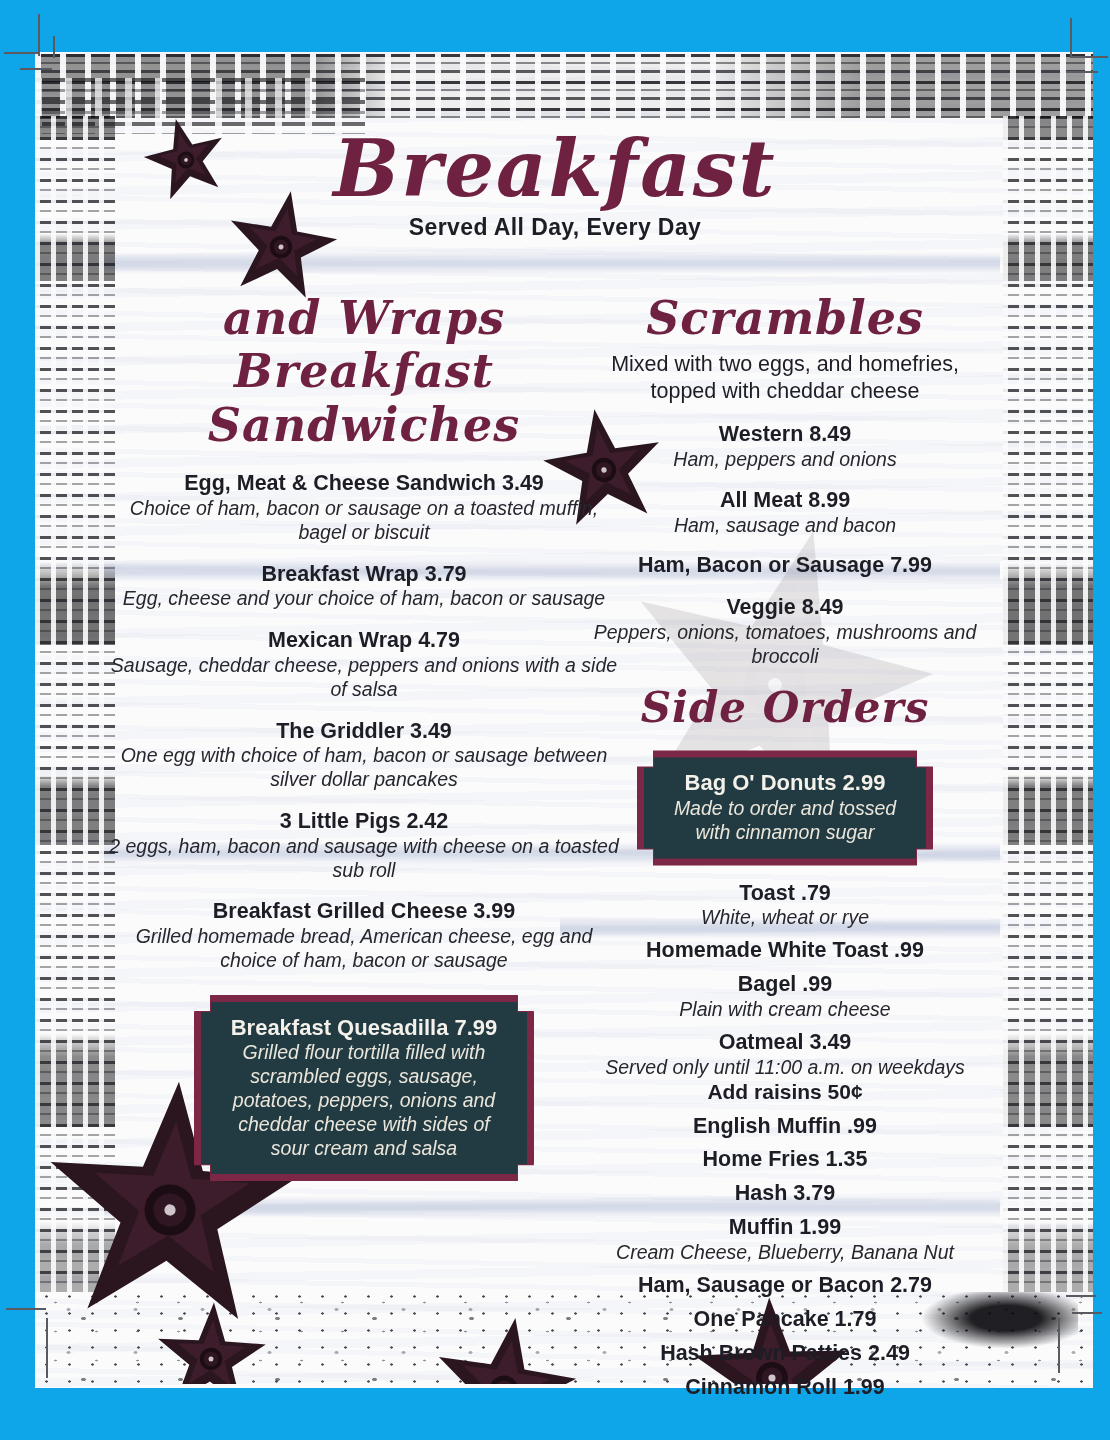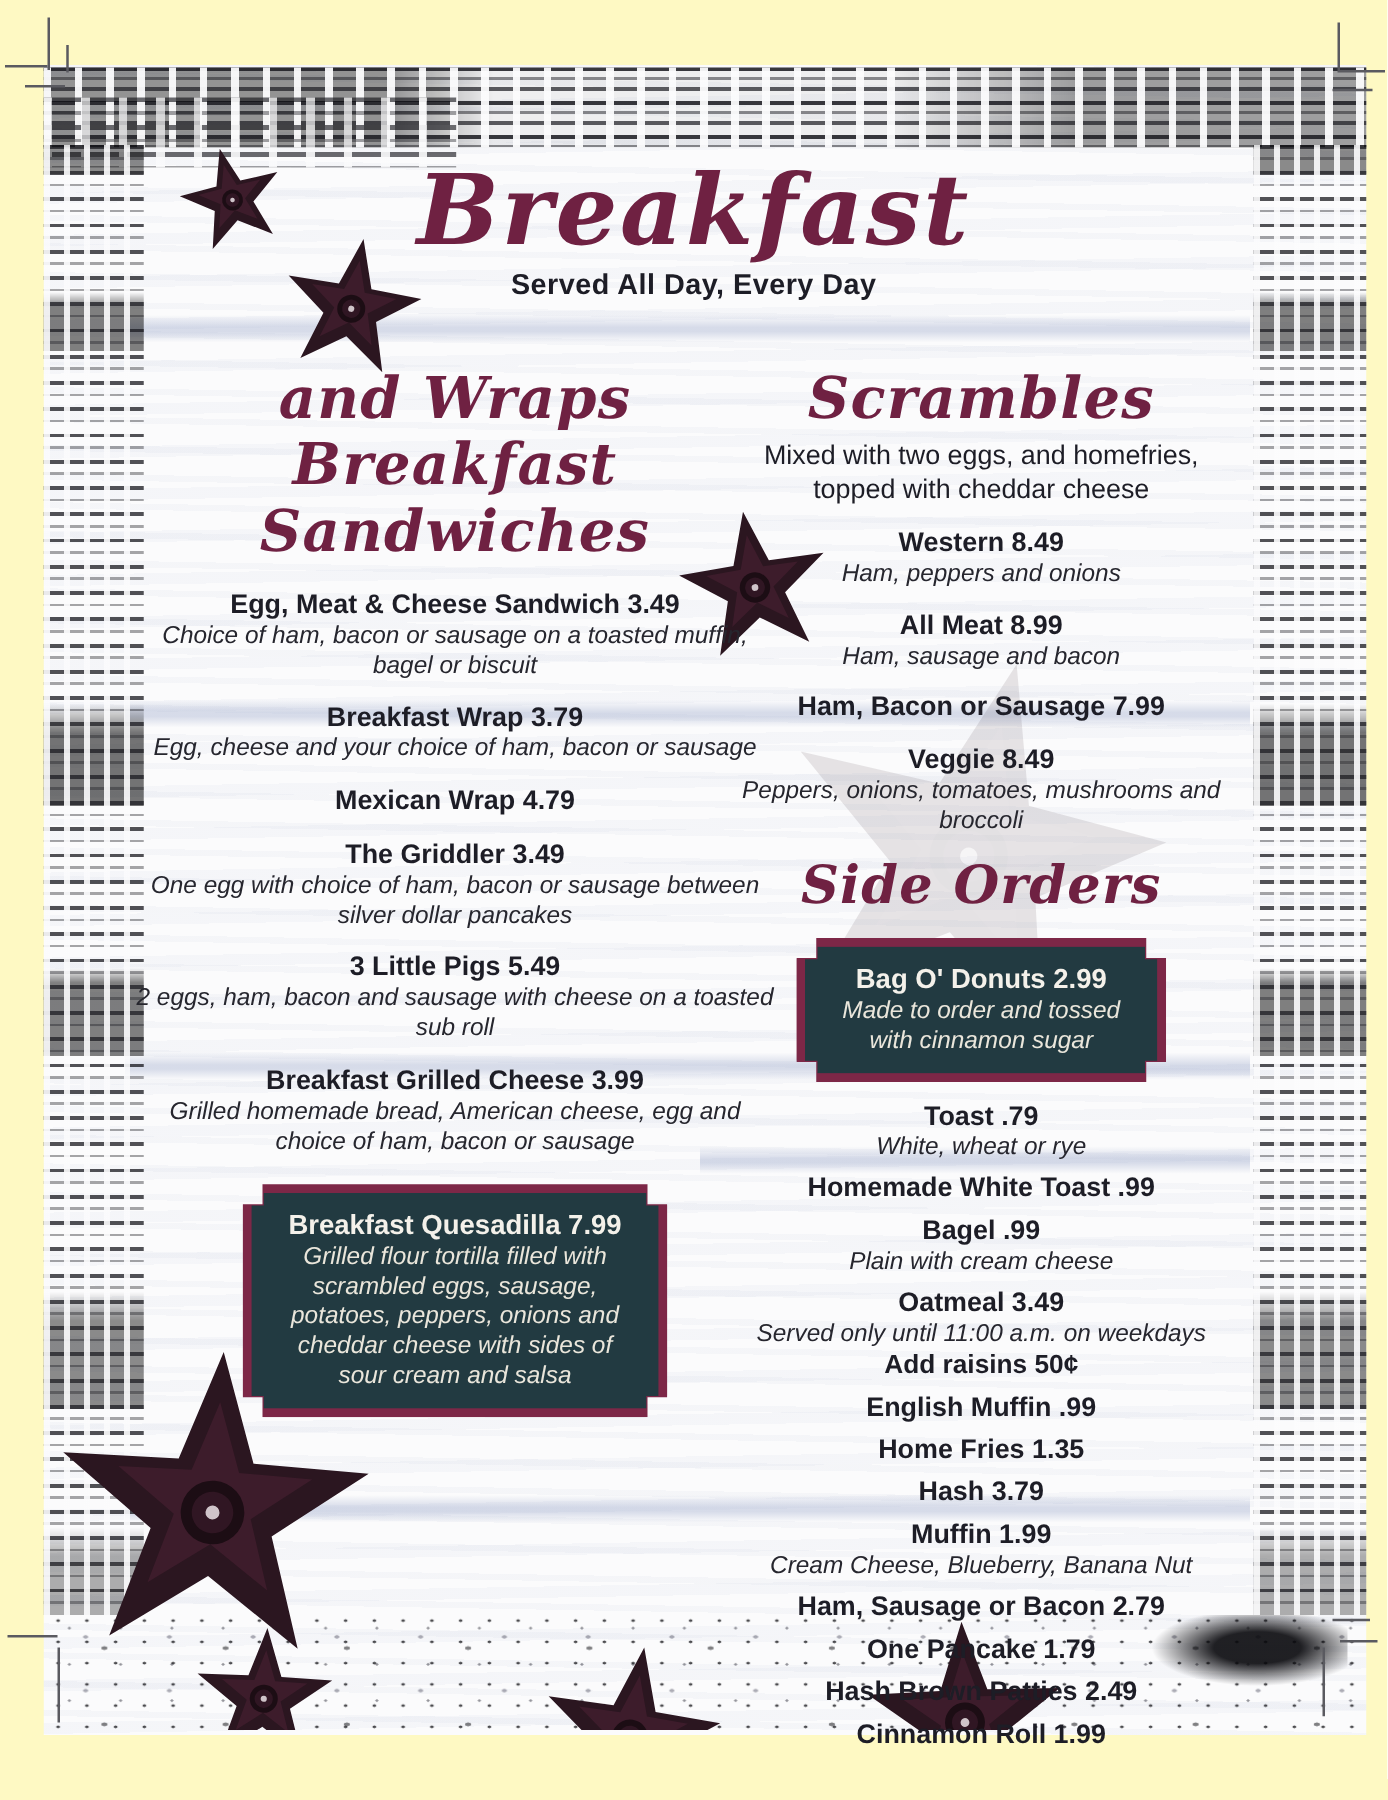--- a/index.html
+++ b/index.html
@@ -1,21 +1,21 @@
 <!DOCTYPE html>
 <html style="--accent: #6f2142; --box-fill: #223a41; --box-border: #7d2747; --box-text: #f2efe9;"><head>
 <meta charset="utf-8">
 <style>
   * { margin:0; padding:0; box-sizing:border-box; }
   html,body { background:#ffffff; }
   body { font-family:"Liberation Sans", sans-serif; }
 
   .page {
     position:relative; width:1110px; height:1440px; margin:0 auto;
-    background:#fef9c3; overflow:hidden;
+    background:#0ea5e9; overflow:hidden;
   }
   
   .scan-area {
     position:absolute; left:35px; top:52px; width:1058px; height:1336px;
     background:
       repeating-linear-gradient(179deg, rgba(190,198,220,0.10) 0 9px, rgba(255,255,255,0) 9px 34px),
       repeating-linear-gradient(181deg, rgba(170,180,205,0.08) 0 5px, rgba(255,255,255,0) 5px 23px),
       #fbfbfc;
   }
 
@@ -228,31 +228,32 @@
         </div>
 
         <div class="menu-item">
           <div class="item-title">Breakfast Wrap 3.79</div>
           <div class="item-desc">Egg, cheese and your choice of ham, bacon or sausage</div>
 
         </div>
 
         <div class="menu-item">
           <div class="item-title">Mexican Wrap 4.79</div>
+          <div class="item-desc">Sausage, cheddar cheese, peppers and onions with a side of salsa</div>
 
         </div>
 
         <div class="menu-item">
           <div class="item-title">The Griddler 3.49</div>
           <div class="item-desc">One egg with choice of ham, bacon or sausage between silver dollar pancakes</div>
 
         </div>
 
         <div class="menu-item">
-          <div class="item-title">3 Little Pigs 5.49</div>
+          <div class="item-title">3 Little Pigs 2.42</div>
           <div class="item-desc">2 eggs, ham, bacon and sausage with cheese on a toasted sub roll</div>
 
         </div>
 
         <div class="menu-item">
           <div class="item-title">Breakfast Grilled Cheese 3.99</div>
           <div class="item-desc">Grilled homemade bread, American cheese, egg and choice of ham, bacon or sausage</div>
 
         </div>
       </div>

